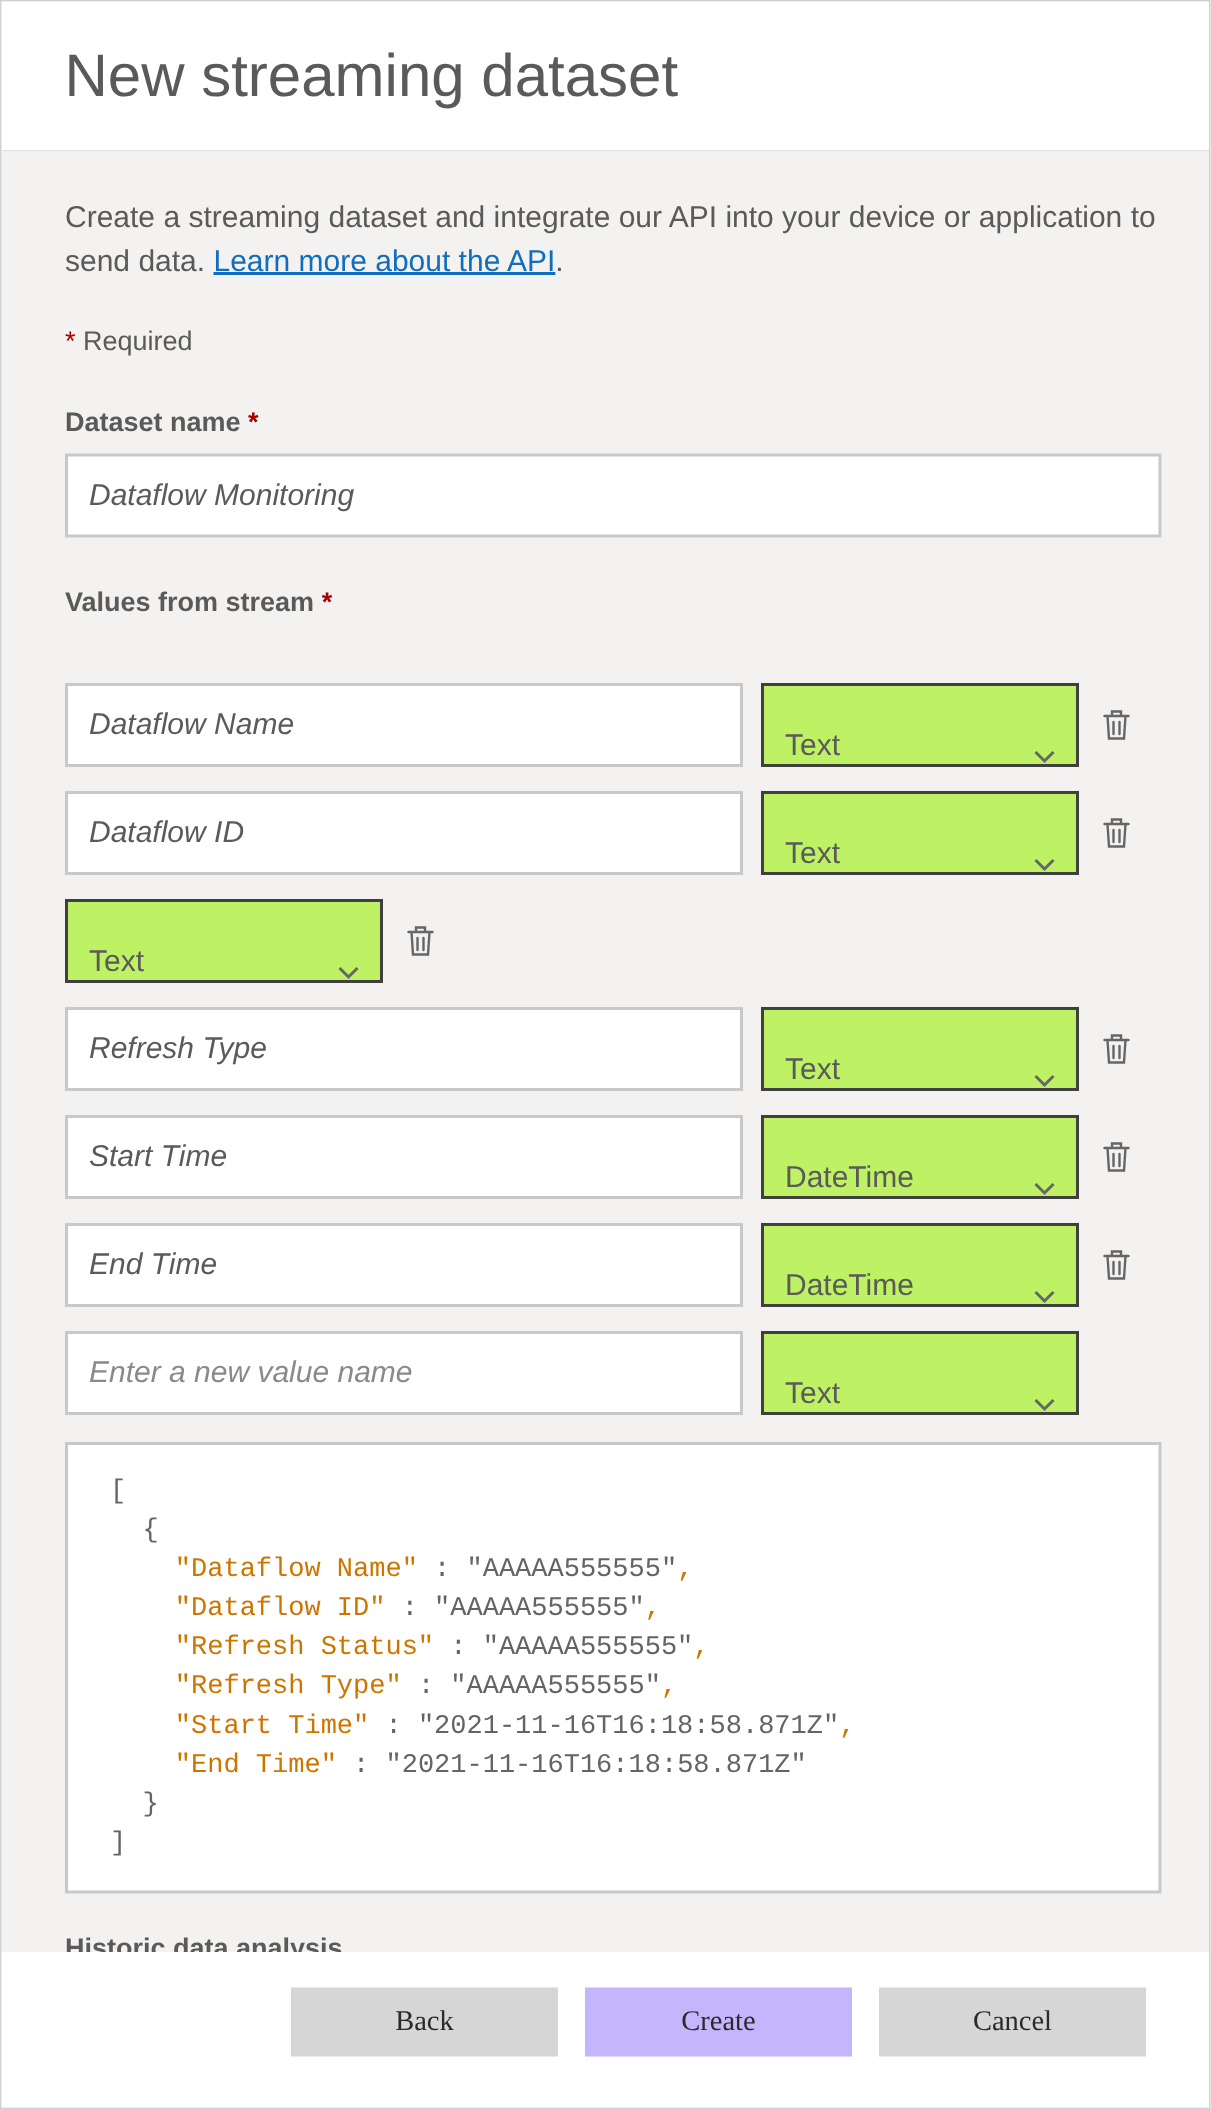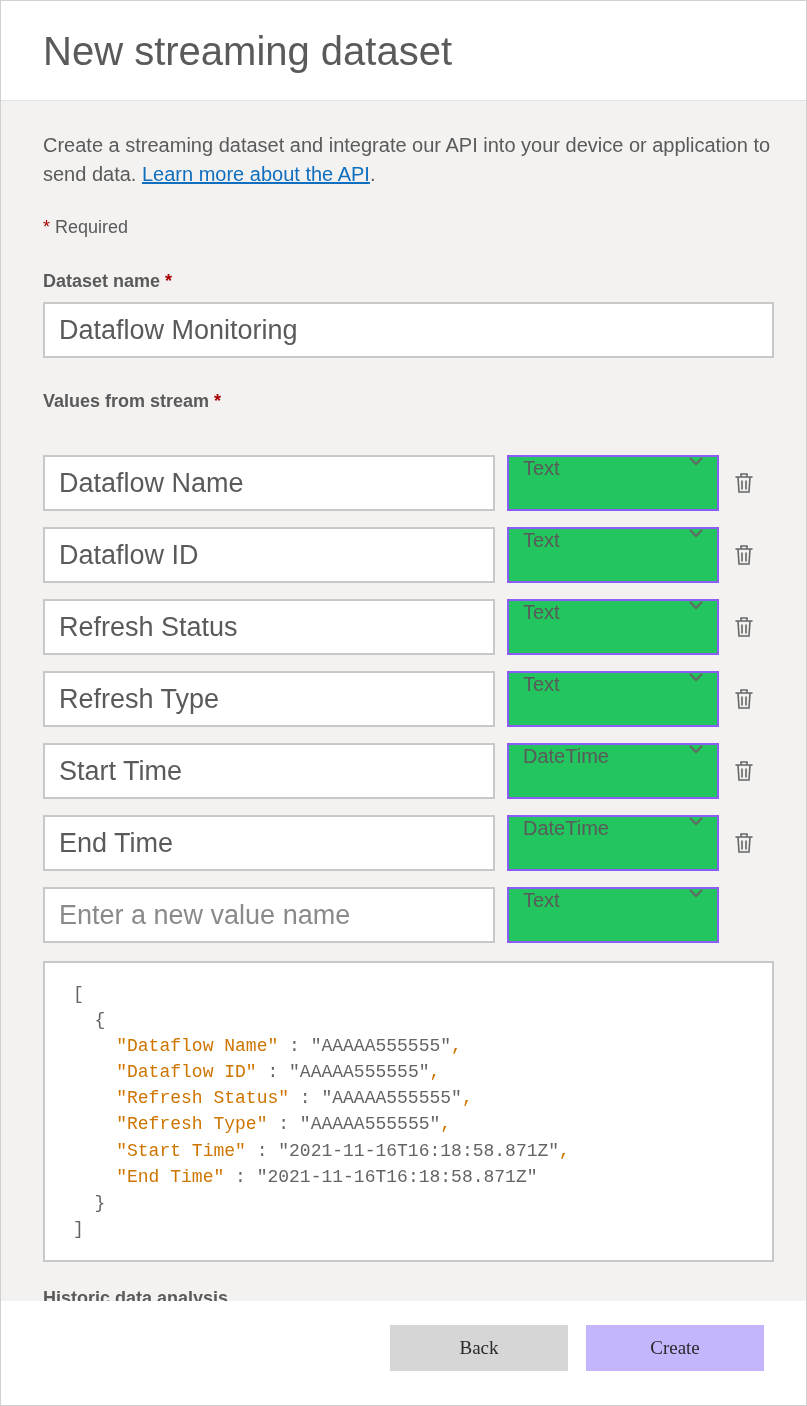--- a/index.html
+++ b/index.html
@@ -49,52 +49,53 @@
     color: #5a5a5a;
     font-weight: 600;
     margin-bottom: 10px;
     margin-top: 33px;
   }
   .text-input {
     width: 100%;
     height: 56px;
     border: 2px solid #c8c8c8;
     background: #fff;
-    font-size: 27px;
+    font-size: 20px;
     color: #5a5a5a;
     padding: 0 14px;
     outline: none;
     font-family: inherit;
+    font-style: italic;
   }
   .text-input::placeholder { color: #8a8a8a; }
   .dataset-name-wrap { margin-bottom: 28px; }
   .stream-rows { margin-bottom: 18px; margin-top: 43px; }
   .stream-row {
     display: flex;
     align-items: center;
     gap: 12px;
     margin-bottom: 16px;
   }
   .stream-row .name-col {
     flex: 0 0 452px;
   }
   .stream-row .type-col {
     flex: 0 0 212px;
     position: relative;
   }
   .select-box {
     width: 100%;
     height: 56px;
-    border: 2px solid #8b5cf6;
-    background: #22c55e;
+    border: 2px solid #404040;
+    background: #bef264;
     font-size: 20px;
     color: #5a5a5a;
     padding: 0 14px;
     display: flex;
-    align-items: flex-start;
+    align-items: flex-end;
     justify-content: space-between;
     cursor: pointer;
   }
   .select-box .chev {
     color: #6a6a6a;
   }
   .trash-col {
     flex: 0 0 26px;
     display: flex;
     align-items: center;
@@ -231,21 +232,20 @@
             </span>
           </div>
         </div>
         <div class="trash-col">
           <svg width="20" height="24" viewBox="0 0 20 24">
             <path d="M2 6h16M7 6V3h6v3M4 6l1 15h10l1-15M8 10v8M12 10v8" stroke="#666" stroke-width="1.6" fill="none" stroke-linecap="round"></path>
           </svg>
         </div>
       </div>
       <div class="stream-row">
-        <div class="name-col"><input class="text-input" type="text" value="Refresh Status" style=""></div>
         <div class="type-col">
           <div class="select-box">
             <span>Text</span>
             <span class="chev">
               <svg width="14" height="9" viewBox="0 0 14 9">
                 <path d="M1 1 L7 7 L13 1" stroke="#666" stroke-width="2" fill="none"></path>
               </svg>
             </span>
           </div>
         </div>
@@ -341,13 +341,14 @@
       <div class="knob"></div>
     </div>
     <span class="toggle-text">On</span>
   </div>
 
 </div>
 
 <div class="footer">
   <button class="btn btn-gray">Back</button>
   <button class="btn btn-primary">Create</button>
+  <button class="btn btn-gray">Cancel</button>
 </div>
 
 </body></html>

